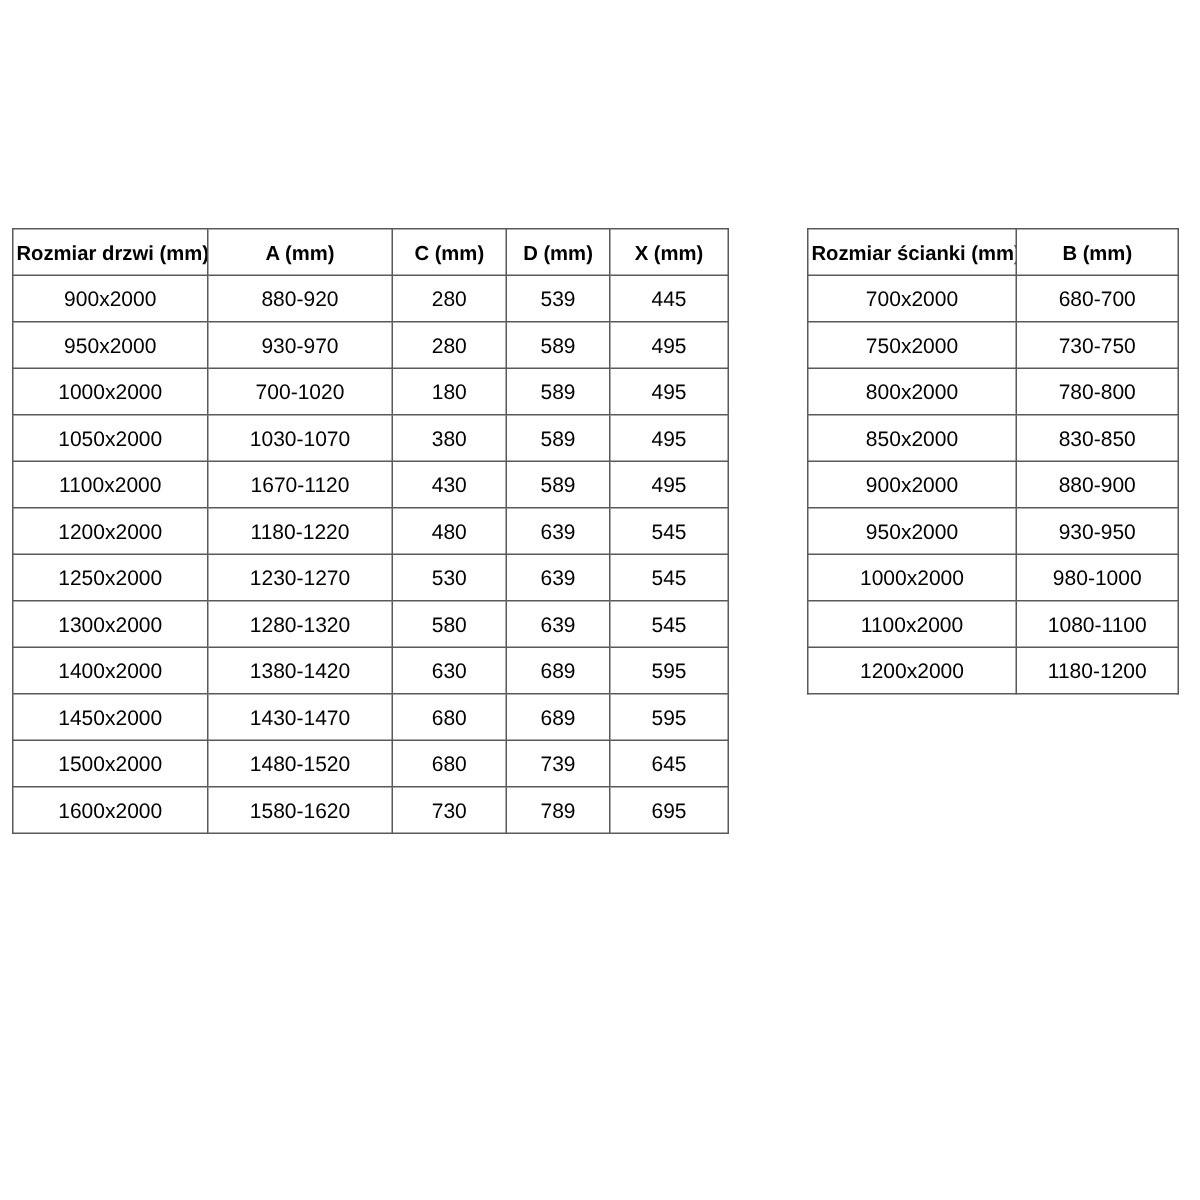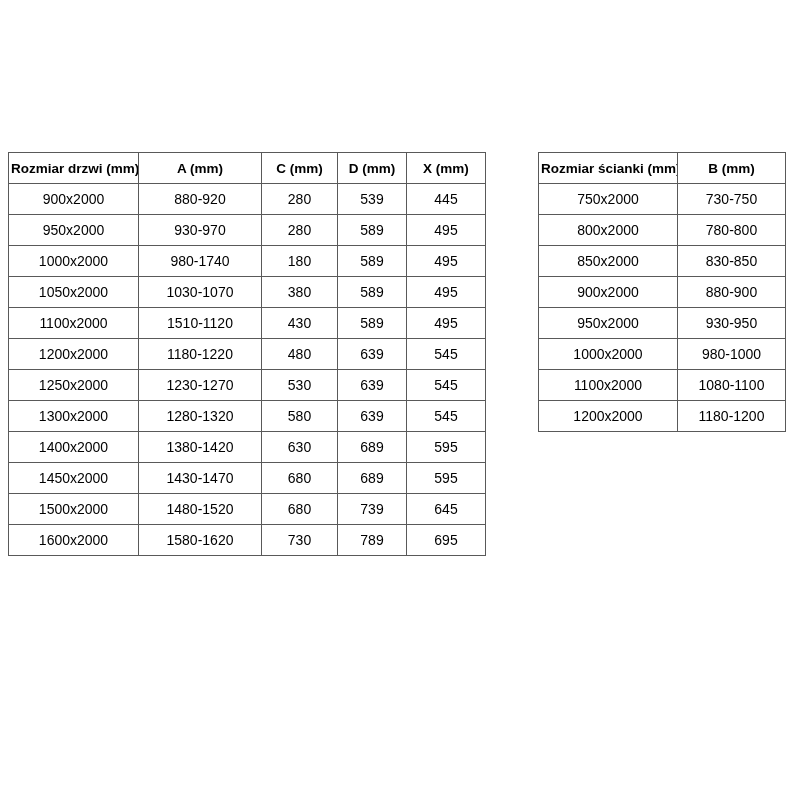--- a/index.html
+++ b/index.html
@@ -82,35 +82,35 @@
         </tr>
         <tr>
           <td>950x2000</td>
           <td>930-970</td>
           <td>280</td>
           <td>589</td>
           <td>495</td>
         </tr>
         <tr>
           <td>1000x2000</td>
-          <td>980-1740</td>
+          <td>700-1020</td>
           <td>180</td>
           <td>589</td>
           <td>495</td>
         </tr>
         <tr>
           <td>1050x2000</td>
           <td>1030-1070</td>
           <td>380</td>
           <td>589</td>
           <td>495</td>
         </tr>
         <tr>
           <td>1100x2000</td>
-          <td>1510-1120</td>
+          <td>1670-1120</td>
           <td>430</td>
           <td>589</td>
           <td>495</td>
         </tr>
         <tr>
           <td>1200x2000</td>
           <td>1180-1220</td>
           <td>480</td>
           <td>639</td>
           <td>545</td>
@@ -166,20 +166,24 @@
         <col class="c1">
     </colgroup>
   <thead>
         <tr>
           <th>Rozmiar ścianki (mm)</th>
           <th>B (mm)</th>
         </tr>
       </thead>
       <tbody>
         <tr>
+          <td>700x2000</td>
+          <td>680-700</td>
+        </tr>
+        <tr>
           <td>750x2000</td>
           <td>730-750</td>
         </tr>
         <tr>
           <td>800x2000</td>
           <td>780-800</td>
         </tr>
         <tr>
           <td>850x2000</td>
           <td>830-850</td>

